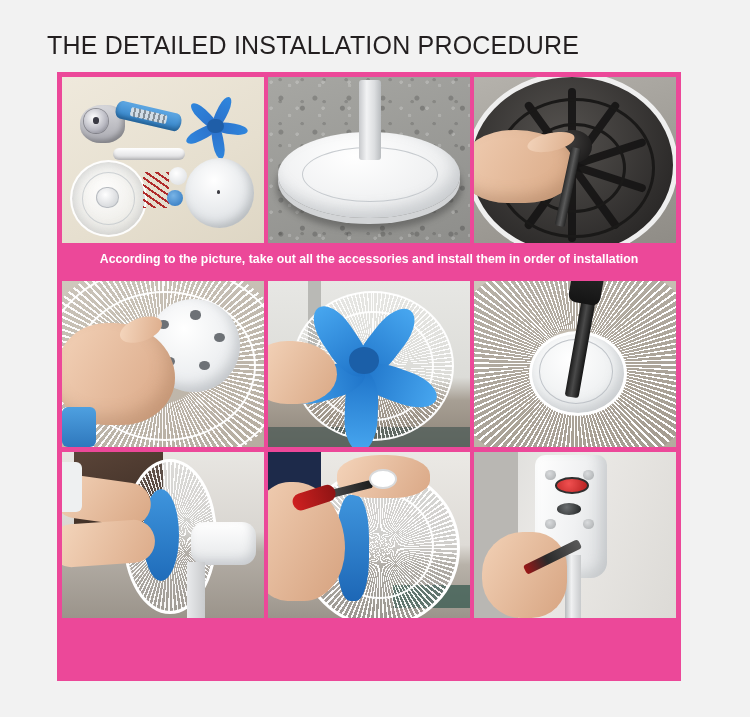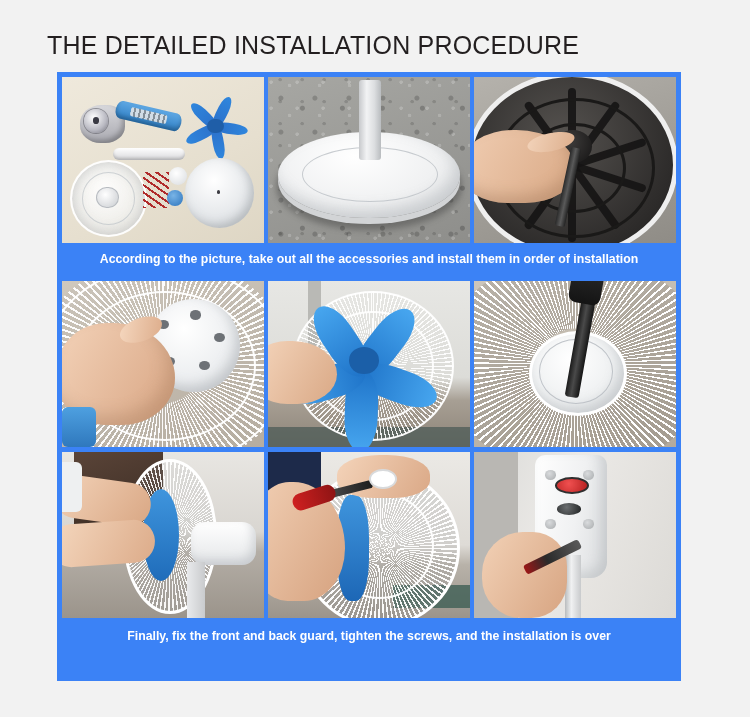--- a/index.html
+++ b/index.html
@@ -25,21 +25,21 @@
     font-weight: 400;
     font-family: "Liberation Sans", sans-serif;
     white-space: nowrap;
   }
   .steps-panel {
     position: absolute;
     left: 57px;
     top: 72px;
     width: 624px;
     height: 609px;
-    background: #3b82f6;
+    background: #ec4899;
     box-sizing: border-box;
     display: flex;
     flex-direction: column;
   }
   .step-block {
     display: flex;
     flex-direction: column;
   }
   .photo-row {
     display: flex;
@@ -440,16 +440,15 @@
           </div>
           <div class="sh redbtn"></div>
           <div class="sh knob"></div>
           <div class="sh pole"></div>
           <div class="sh hand"></div>
           <div class="sh driver"></div>
         </div>
       </div>
 
     </div>
-    <div class="caption-bar">Finally, fix the front and back guard, tighten the screws, and the installation is over</div>
   </div>
 
 </div>
 
 </body></html>

